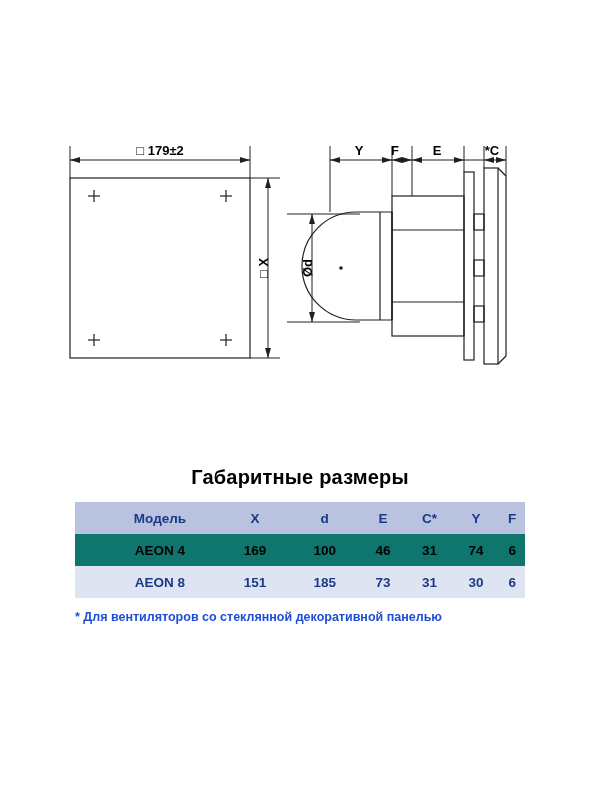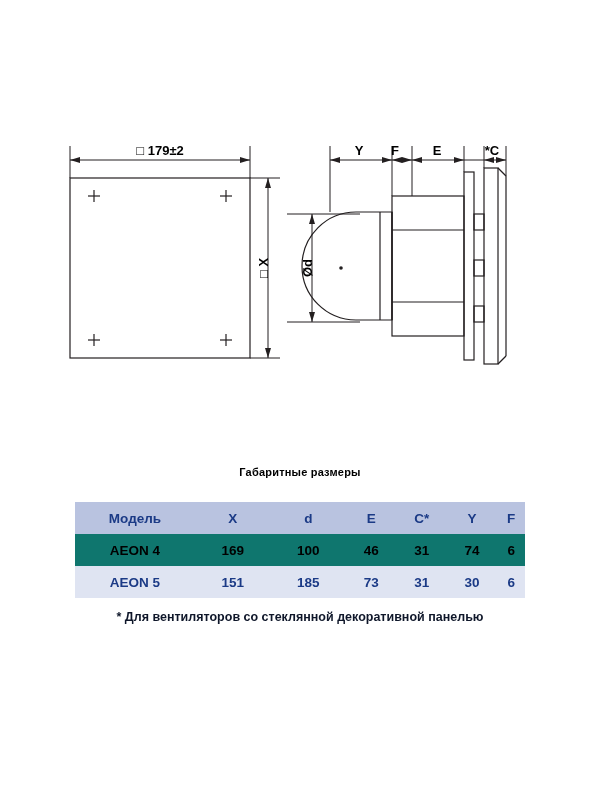--- a/index.html
+++ b/index.html
@@ -33,21 +33,21 @@
     display: block;
   }
 
   
   .section-title {
     position: absolute;
     left: 0;
     top: 466px;
     width: 600px;
     text-align: center;
-    font-size: 11px;
+    font-size: 20px;
     font-weight: bold;
     letter-spacing: 0.2px;
   }
 
   
   .table-wrap {
     position: absolute;
     left: 75px;
     top: 502px;
     width: 450px;
@@ -75,30 +75,31 @@
     background: #0f766e;
     color: #000000;
   }
   table.dims tbody tr.even td {
     background: #dfe4f2;
     color: #1b3a86;
   }
   table.dims td.model,
   table.dims th.model {
     width: 120px;
+    padding-left: 25px;
   }
   .footnote {
     position: absolute;
     left: 75px;
     top: 610px;
     width: 450px;
-    text-align: center;
+    text-align: left;
     font-size: 12.5px;
     font-weight: bold;
-    color: #0f172a;
+    color: #1d4ed8;
   }
 
   
   .dtxt {
     font-family: "Liberation Sans", sans-serif;
     font-size: 13px;
     font-weight: bold;
     fill: #000000;
   }
 </style>
@@ -228,21 +229,21 @@
         <tr class="odd">
           <td class="model">AEON 4</td>
           <td>169</td>
           <td>100</td>
           <td>46</td>
           <td>31</td>
           <td>74</td>
           <td>6</td>
         </tr>
         <tr class="even">
-          <td class="model">AEON 5</td>
+          <td class="model">AEON 8</td>
           <td>151</td>
           <td>185</td>
           <td>73</td>
           <td>31</td>
           <td>30</td>
           <td>6</td>
         </tr>
       </tbody>
     </table>
   </div>

